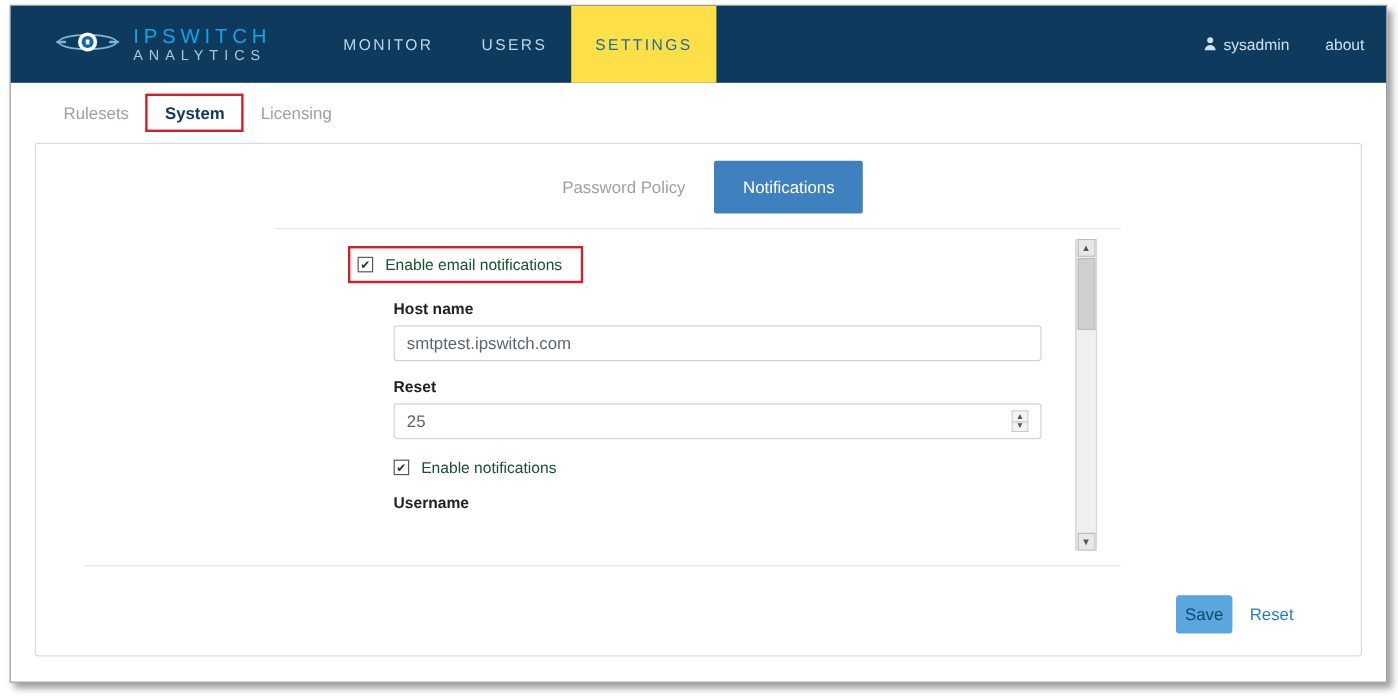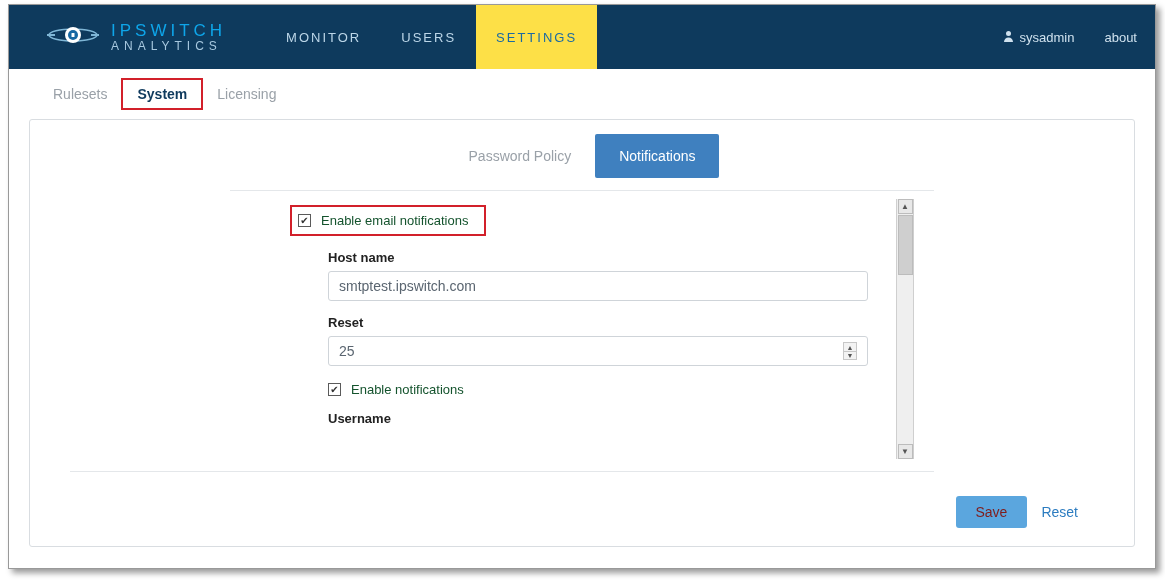--- a/index.html
+++ b/index.html
@@ -96,21 +96,21 @@
 }
 .spinner-btns { display:flex; flex-direction:column; border:1px solid #c7c7c7; width:14px; }
 .spinner-btns span { height:8px; display:flex; align-items:center; justify-content:center; font-size:7px; background:#f3f3f3; color:#555; }
 .spinner-btns span + span { border-top:1px solid #c7c7c7; }
 
 .auth-row { margin-top: 16px; margin-left: 38px; display:flex; align-items:center; gap:10px; }
 
 .bottom-divider { height: 1px; background: #e4e7ea; margin: 12px 200px 0 40px; }
 
 .actions { display:flex; justify-content:flex-end; gap:14px; align-items:center; padding: 24px 56px 0 0; }
-.save-btn { background:#5ba6de; color:#7f1d1d; border:0; border-radius:3px; padding:8px 20px; font-size:14px; cursor:pointer; }
+.save-btn { background:#5ba6de; color:#0c4a6e; border:0; border-radius:3px; padding:8px 8px; font-size:14px; cursor:pointer; }
 .reset-link { color:#2c7cc0; font-size:14px; cursor:pointer; }
 </style>
 </head>
 <body>
 
 <div class="shell">
 
   <div class="topnav">
     <div class="brand">
       <span>

